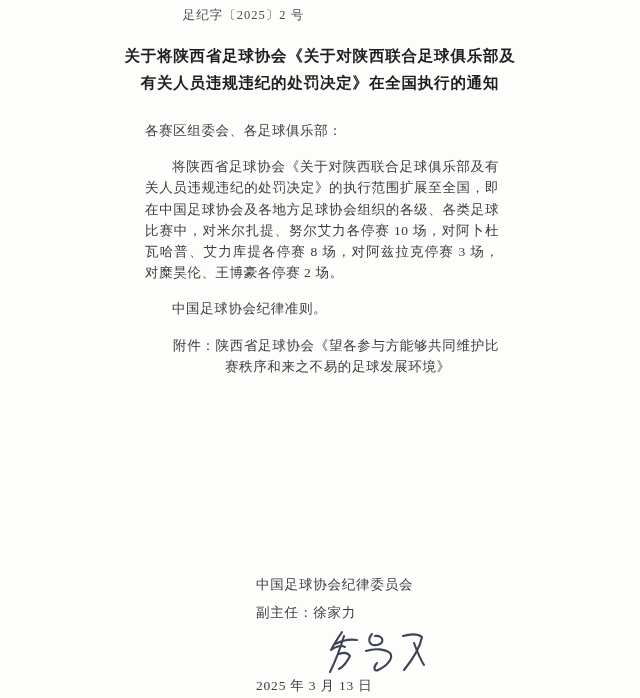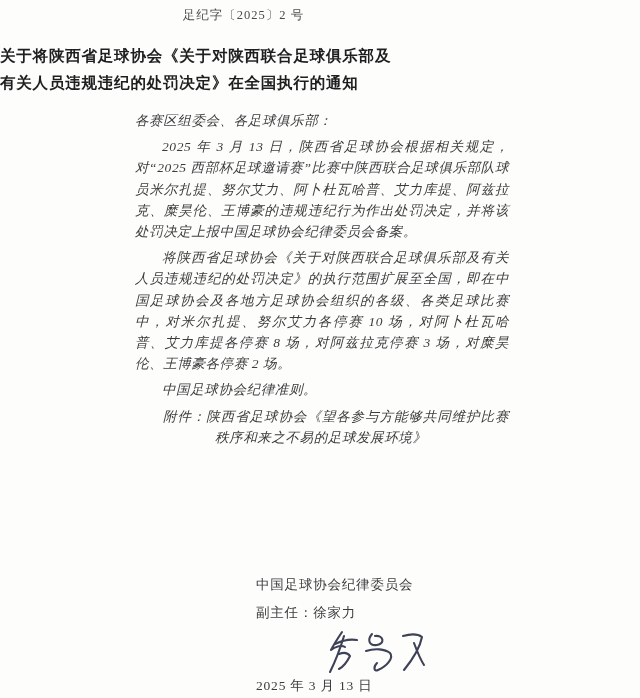--- a/index.html
+++ b/index.html
@@ -26,39 +26,39 @@
     text-align: center;
     font-size: 12.5px;
     letter-spacing: 1px;
     color: #4a4a4a;
   }
   .title {
     position: absolute;
     top: 42px;
     left: 0;
     right: 0;
-    text-align: left;
+    text-align: center;
     font-weight: bold;
     font-size: 15.5px;
     line-height: 27px;
     letter-spacing: 0.8px;
     color: #1e1e1e;
   }
   .body-text {
     position: absolute;
     top: 105px;
     left: 130px;
     width: 384px;
     font-size: 13.5px;
     line-height: 21.2px;
     letter-spacing: 0.6px;
     text-align: justify;
     color: #3c3c3c;
   }
-  .body-text p { margin: 5px; font-style: italic; }
+  .body-text p { margin: 15px; }
   .para { text-indent: 2em; }
   .attachment {
     padding-left: 80px;
     text-indent: -52px;
   }
   .signoff {
     position: absolute;
     left: 256px;
     top: 576px;
     width: 240px;
@@ -83,21 +83,20 @@
 
   <div class="doc-number">足纪字〔2025〕2 号</div>
 
   <div class="title">
     <div>关于将陕西省足球协会《关于对陕西联合足球俱乐部及</div>
     <div>有关人员违规违纪的处罚决定》在全国执行的通知</div>
   </div>
 
   <div class="body-text">
     <p class="salutation">各赛区组委会、各足球俱乐部：</p>
-    <p class="para">2025 年 3 月 13 日，陕西省足球协会根据相关规定，对“2025 西部杯足球邀请赛”比赛中陕西联合足球俱乐部队球员米尔扎提、努尔艾力、阿卜杜瓦哈普、艾力库提、阿兹拉克、糜昊伦、王博豪的违规违纪行为作出处罚决定，并将该处罚决定上报中国足球协会纪律委员会备案。</p>
     <p class="para">将陕西省足球协会《关于对陕西联合足球俱乐部及有关人员违规违纪的处罚决定》的执行范围扩展至全国，即在中国足球协会及各地方足球协会组织的各级、各类足球比赛中，对米尔扎提、努尔艾力各停赛 10 场，对阿卜杜瓦哈普、艾力库提各停赛 8 场，对阿兹拉克停赛 3 场，对糜昊伦、王博豪各停赛 2 场。</p>
     <p class="para">中国足球协会纪律准则。</p>
     <p class="attachment"><span>附件：</span><span>陕西省足球协会《望各参与方能够共同维护比赛秩序和来之不易的足球发展环境》</span></p>
   </div>
 
   <div class="signoff">
     <p>中国足球协会纪律委员会</p>
     <p class="signer-title">副主任：徐家力</p>
     <div class="signature-wrap">
       <svg width="118" height="52" viewBox="0 0 118 52" fill="none" stroke="#3e4257" stroke-width="2.1" stroke-linecap="round" stroke-linejoin="round">

